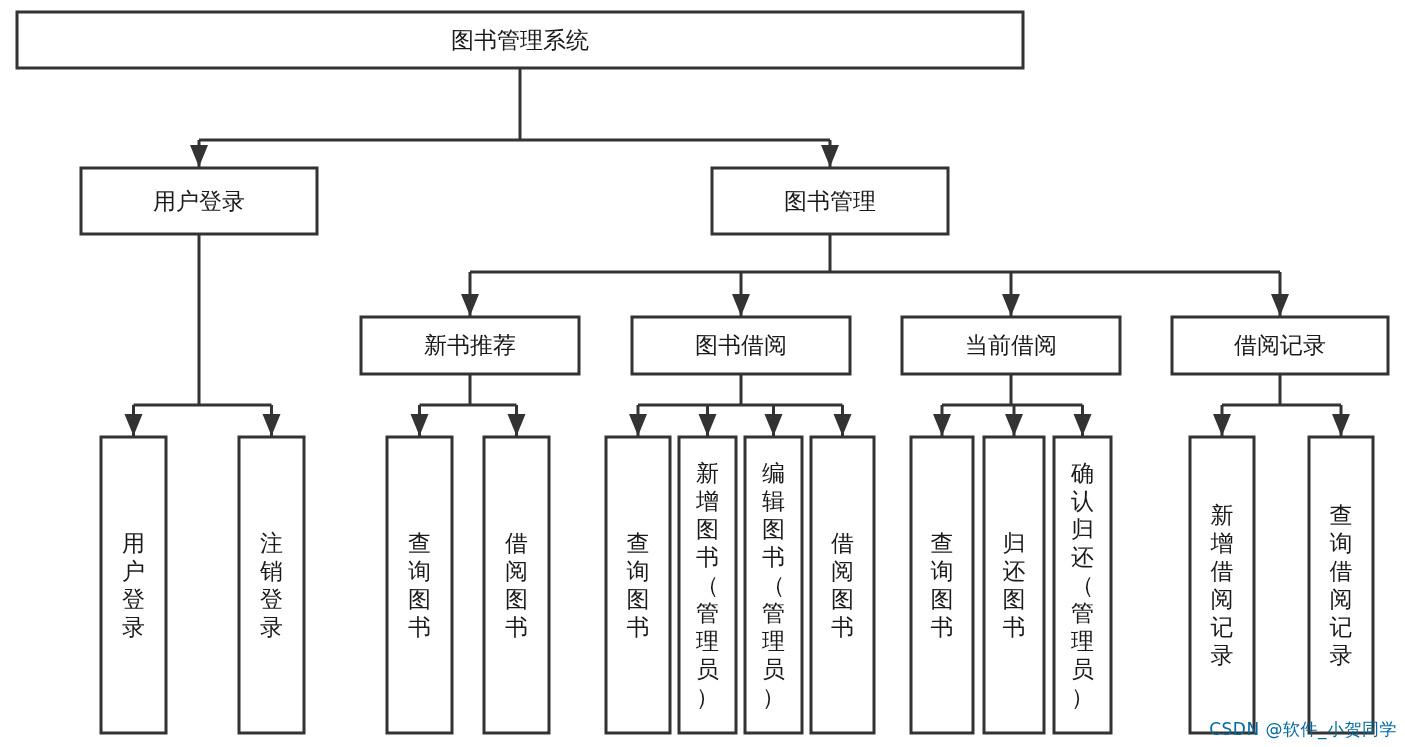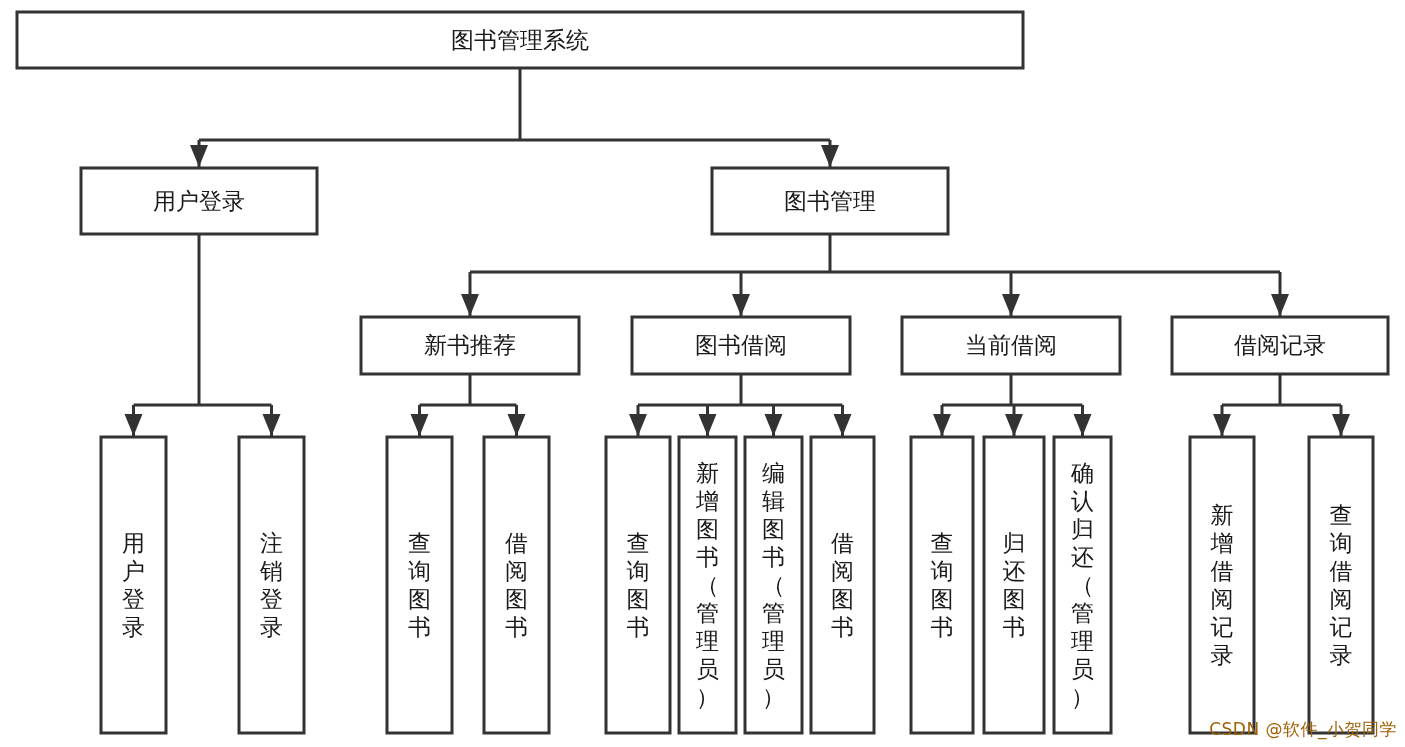--- a/index.html
+++ b/index.html
@@ -55,21 +55,21 @@
     font-family: "DejaVu Sans", "Liberation Sans", sans-serif;
     font-size: 23px;
     text-anchor: middle;
   }
   .watermark-text {
     position: absolute;
     right: 8px;
     bottom: 6px;
     font-family: "DejaVu Sans", "Liberation Sans", sans-serif;
     font-size: 17px;
-    color: #a16207;
+    color: #0369a1;
     white-space: nowrap;
     letter-spacing: 0.5px;
     margin-left: 28px;
   }
 </style>
 </head>
 <body>
 
 <div id="diagram-root">
   <svg class="flow" viewBox="0 0 1405 747">

